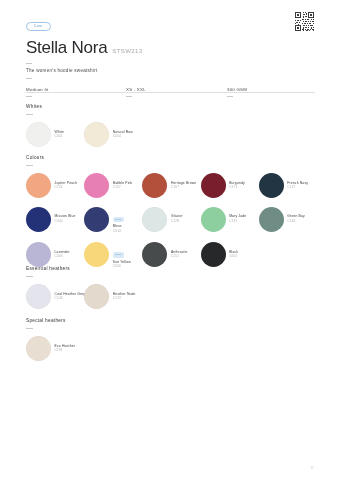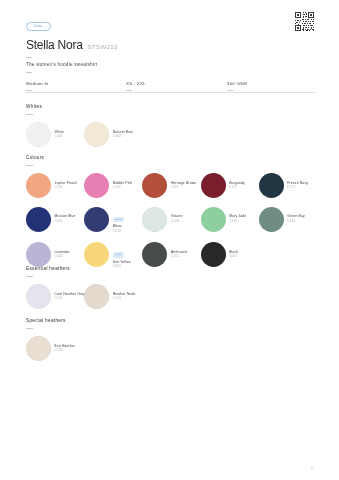--- a/index.html
+++ b/index.html
@@ -40,21 +40,21 @@
     letter-spacing: 0.3px;
     line-height: 1;
     padding: 1.6px 2.6px 1.4px;
   }
 
   .title-row {
     display: flex; align-items: baseline;
     gap: 5px; margin-top: 6.5px;
   }
   .title {
-    font-size: 12px;
+    font-size: 17px;
     font-weight: 400;
     letter-spacing: -0.25px;
     color: #2b2b2f;
   }
   .title-code {
     font-size: 6.1px;
     letter-spacing: 0.35px;
     color: #a9a9b0;
   }
 

